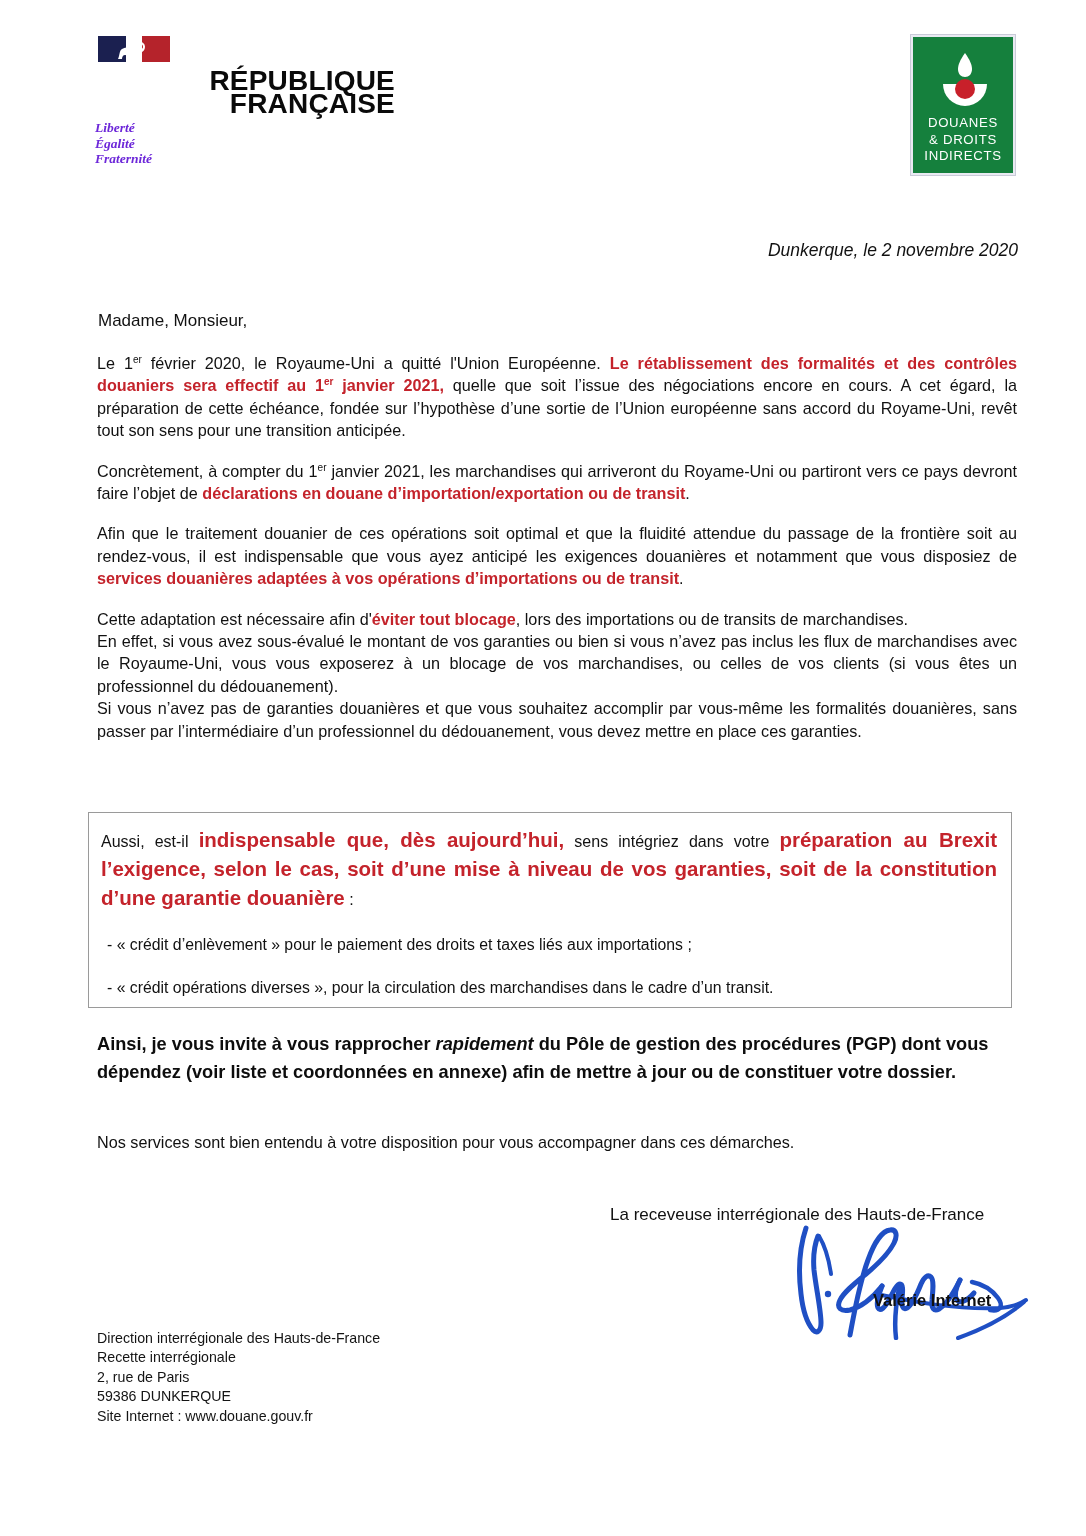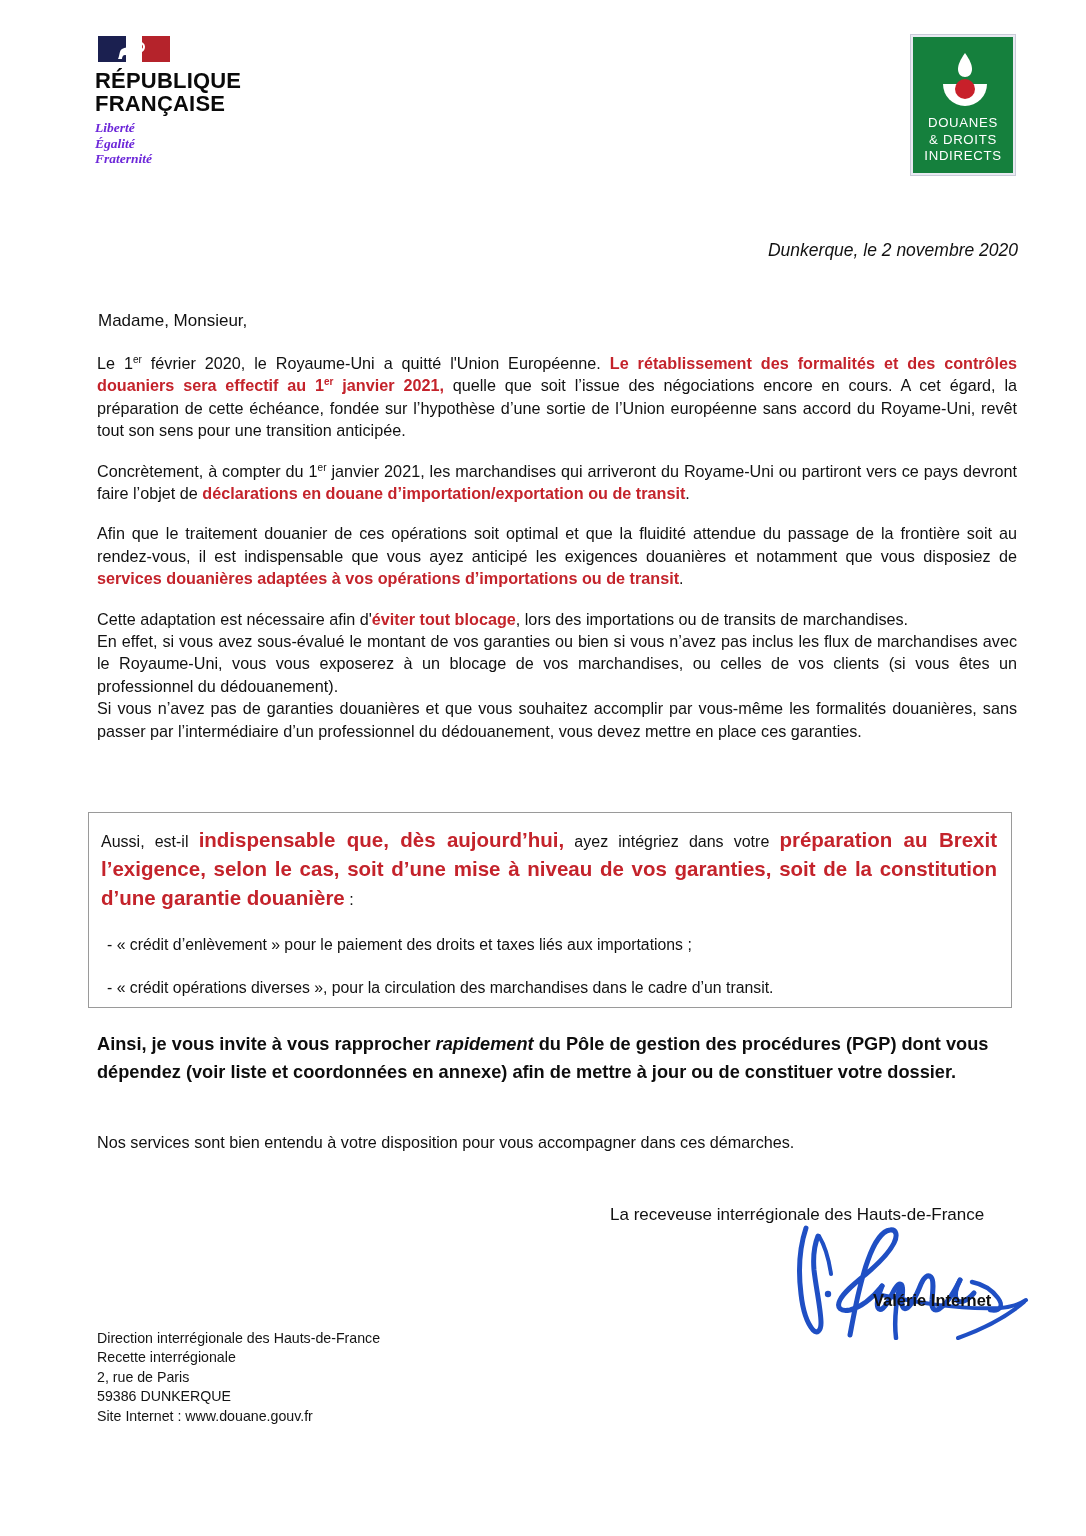--- a/index.html
+++ b/index.html
@@ -57,25 +57,26 @@
     background: #b5232b;
   }
   .rf-flag .marianne {
     position: absolute;
     left: 18px; top: 2px;
     width: 34px; height: 22px;
   }
   .rf-title {
     font-family: "Liberation Sans", sans-serif;
     font-weight: bold;
-    font-size: 22px;
+    font-size: 28px;
     line-height: 23px;
     letter-spacing: 0.2px;
     color: #0a0a0a;
     margin-top: 7px;
+    text-align: right;
   }
   .rf-motto {
     font-family: "Liberation Serif", serif;
     font-style: italic;
     font-weight: bold;
     font-size: 13.5px;
     line-height: 15.5px;
     color: #6d28d9;
     margin-top: 5px;
   }
@@ -298,21 +299,21 @@
     <p class="para"><span>Afin que le traitement douanier de ces opérations soit optimal et que la fluidité attendue du passage de la frontière soit au rendez-vous, il est indispensable que vous ayez anticipé les exigences douanières et notamment que vous disposiez de </span><span class="red">services douanières adaptées à vos opérations d’importations ou de transit</span><span>.</span></p>
 
     <p class="para tight"><span>Cette adaptation est nécessaire afin d'</span><span class="red">éviter tout blocage</span><span>, lors des importations ou de transits de marchandises.</span></p>
 
     <p class="para tight">En effet, si vous avez sous-évalué le montant de vos garanties ou bien si vous n’avez pas inclus les flux de marchandises avec le Royaume-Uni, vous vous exposerez à un blocage de vos marchandises, ou  celles de vos clients (si vous êtes un professionnel du dédouanement).</p>
 
     <p class="para tight">Si vous n’avez pas de garanties douanières et que vous souhaitez accomplir par vous-même les formalités douanières, sans passer par l’intermédiaire d’un professionnel du dédouanement, vous devez mettre en place ces garanties.</p>
   </div>
 
   <div class="callout">
-    <p class="callout-lead"><span>Aussi, est-il </span><span class="red">indispensable que, dès aujourd’hui,</span><span> ayez intégriez dans votre </span><span class="red">préparation au Brexit l’exigence, selon le cas, soit d’une mise à niveau de vos garanties, soit de la constitution d’une garantie douanière</span><span> :</span></p>
+    <p class="callout-lead"><span>Aussi, est-il </span><span class="red">indispensable que, dès aujourd’hui,</span><span> sens intégriez dans votre </span><span class="red">préparation au Brexit l’exigence, selon le cas, soit d’une mise à niveau de vos garanties, soit de la constitution d’une garantie douanière</span><span> :</span></p>
     <div class="callout-item">- « crédit d’enlèvement » pour le paiement des droits et taxes liés aux importations ;</div>
     <div class="callout-item">- « crédit opérations diverses », pour la circulation des marchandises dans le cadre d’un transit.</div>
   </div>
 
   <div class="closing-bold"><span>Ainsi, je vous invite à vous rapprocher </span><em>rapidement</em><span> du Pôle de gestion des procédures (PGP) dont vous dépendez (voir liste et coordonnées en annexe) afin de mettre à jour ou de constituer votre dossier.</span></div>
 
   <div class="closing-normal">Nos services sont bien entendu à votre disposition pour vous accompagner dans ces démarches.</div>
 
   <div class="sig-title">La receveuse interrégionale des Hauts-de-France</div>
 

